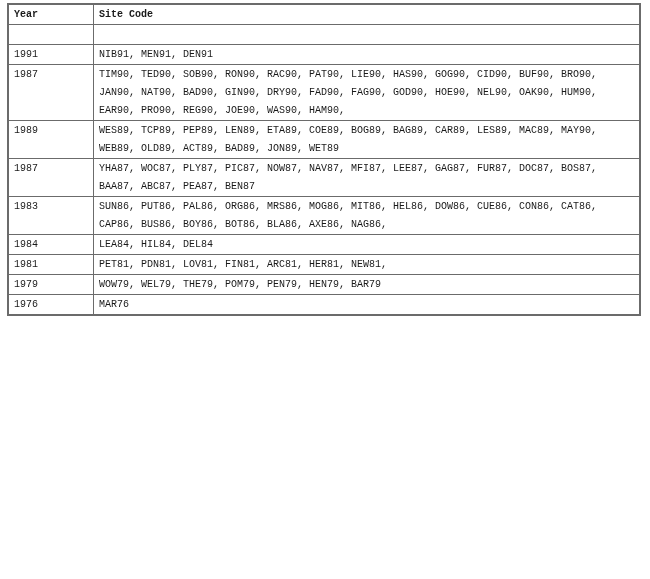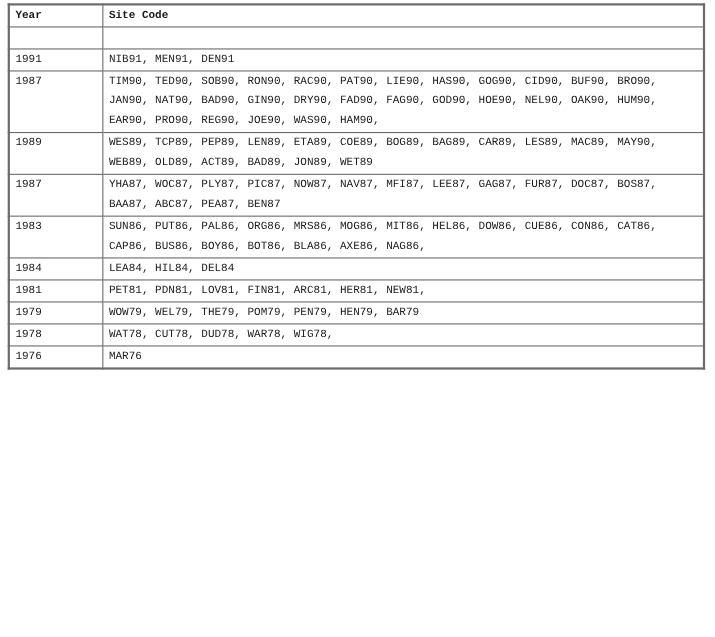--- a/index.html
+++ b/index.html
@@ -66,22 +66,18 @@
         </tr>
       <tr>
           <td class="year">1981</td>
           <td>PET81, PDN81, LOV81, FIN81, ARC81, HER81, NEW81,</td>
         </tr>
       <tr>
           <td class="year">1979</td>
           <td>WOW79, WEL79, THE79, POM79, PEN79, HEN79, BAR79</td>
         </tr>
       <tr>
-          <td class="year">1978</td>
-          <td>WAT78, CUT78, DUD78, WAR78, WIG78,</td>
-        </tr>
-      <tr>
           <td class="year">1976</td>
           <td>MAR76</td>
         </tr>
     </tbody>
   </table>
 </div>
 
 </body></html>

